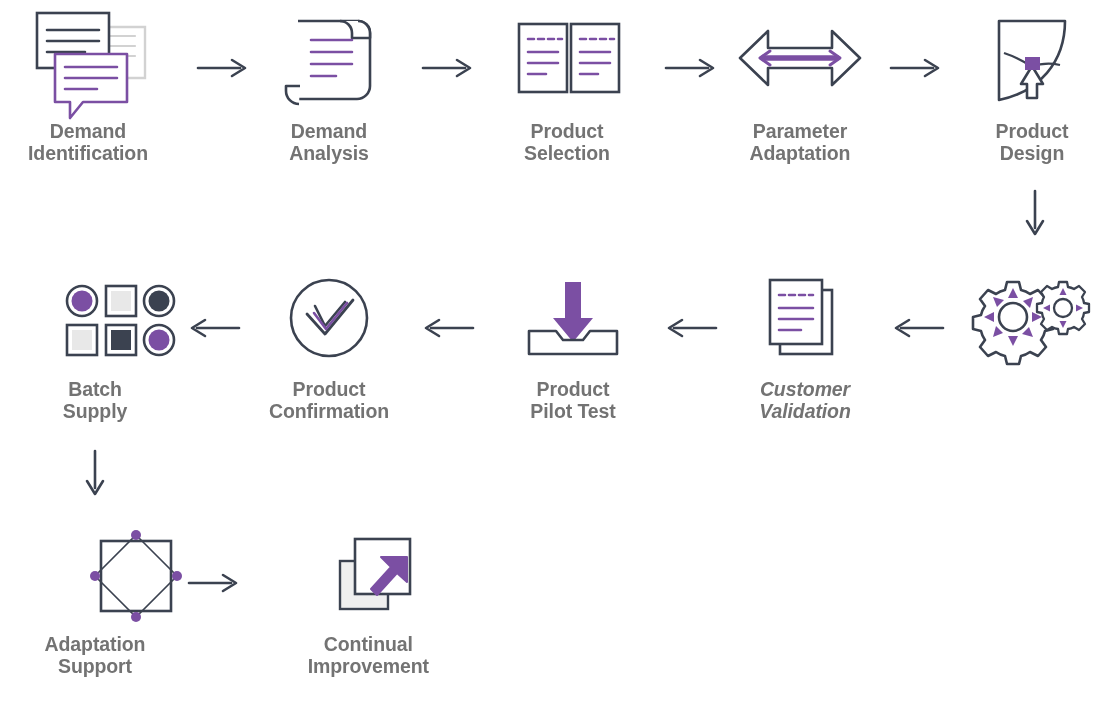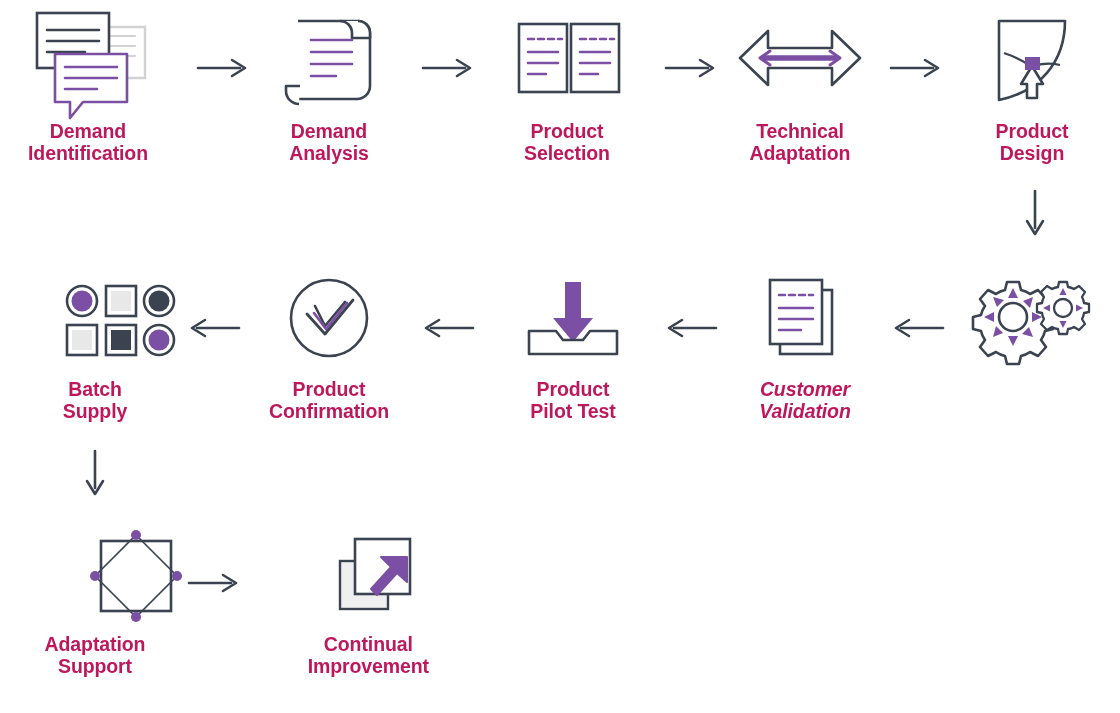--- a/index.html
+++ b/index.html
@@ -28,21 +28,21 @@
     display: flex;
     align-items: center;
     justify-content: center;
   }
   .node-label {
     margin-top: 6px;
     text-align: center;
     font-size: 19.5px;
     font-weight: bold;
     line-height: 1.12;
-    color: #be185d;
+    color: #737373;
     letter-spacing: -0.1px;
     white-space: pre-line;
   }
   .conn {
     position: absolute;
     pointer-events: none;
   }
   svg { display: block; overflow: visible; }
 </style>
 </head>
@@ -116,21 +116,21 @@
 
   <div class="node" style="left:700px; top:10px;">
     <div class="icon-wrap">
       <svg width="140" height="105" viewBox="0 0 140 105">
         <path d="M38 21 V38 H102 V21 L130 48 L102 75 V58 H38 V75 L10 48 Z" fill="#fff" stroke="#3b4250" stroke-width="2.6" stroke-linejoin="round"></path>
         <path d="M33 48 H107" stroke="#7b4fa3" stroke-width="5.5" stroke-linecap="round"></path>
         <path d="M40 41 L30 48 L40 55" fill="none" stroke="#7b4fa3" stroke-width="3" stroke-linecap="round" stroke-linejoin="round"></path>
         <path d="M100 41 L110 48 L100 55" fill="none" stroke="#7b4fa3" stroke-width="3" stroke-linecap="round" stroke-linejoin="round"></path>
       </svg>
     </div>
-    <div class="node-label">Technical
+    <div class="node-label">Parameter
 Adaptation</div>
   </div>
 
   <div class="conn" style="left:888px; top:55px;">
     <svg width="56" height="26" viewBox="0 0 56 26">
       <path d="M3 13 H45" stroke="#3b4250" stroke-width="2.6" stroke-linecap="round"></path>
       <path d="M37 5 L50 13 L37 21" fill="none" stroke="#3b4250" stroke-width="2.6" stroke-linecap="round" stroke-linejoin="round"></path>
     </svg>
   </div>
 

